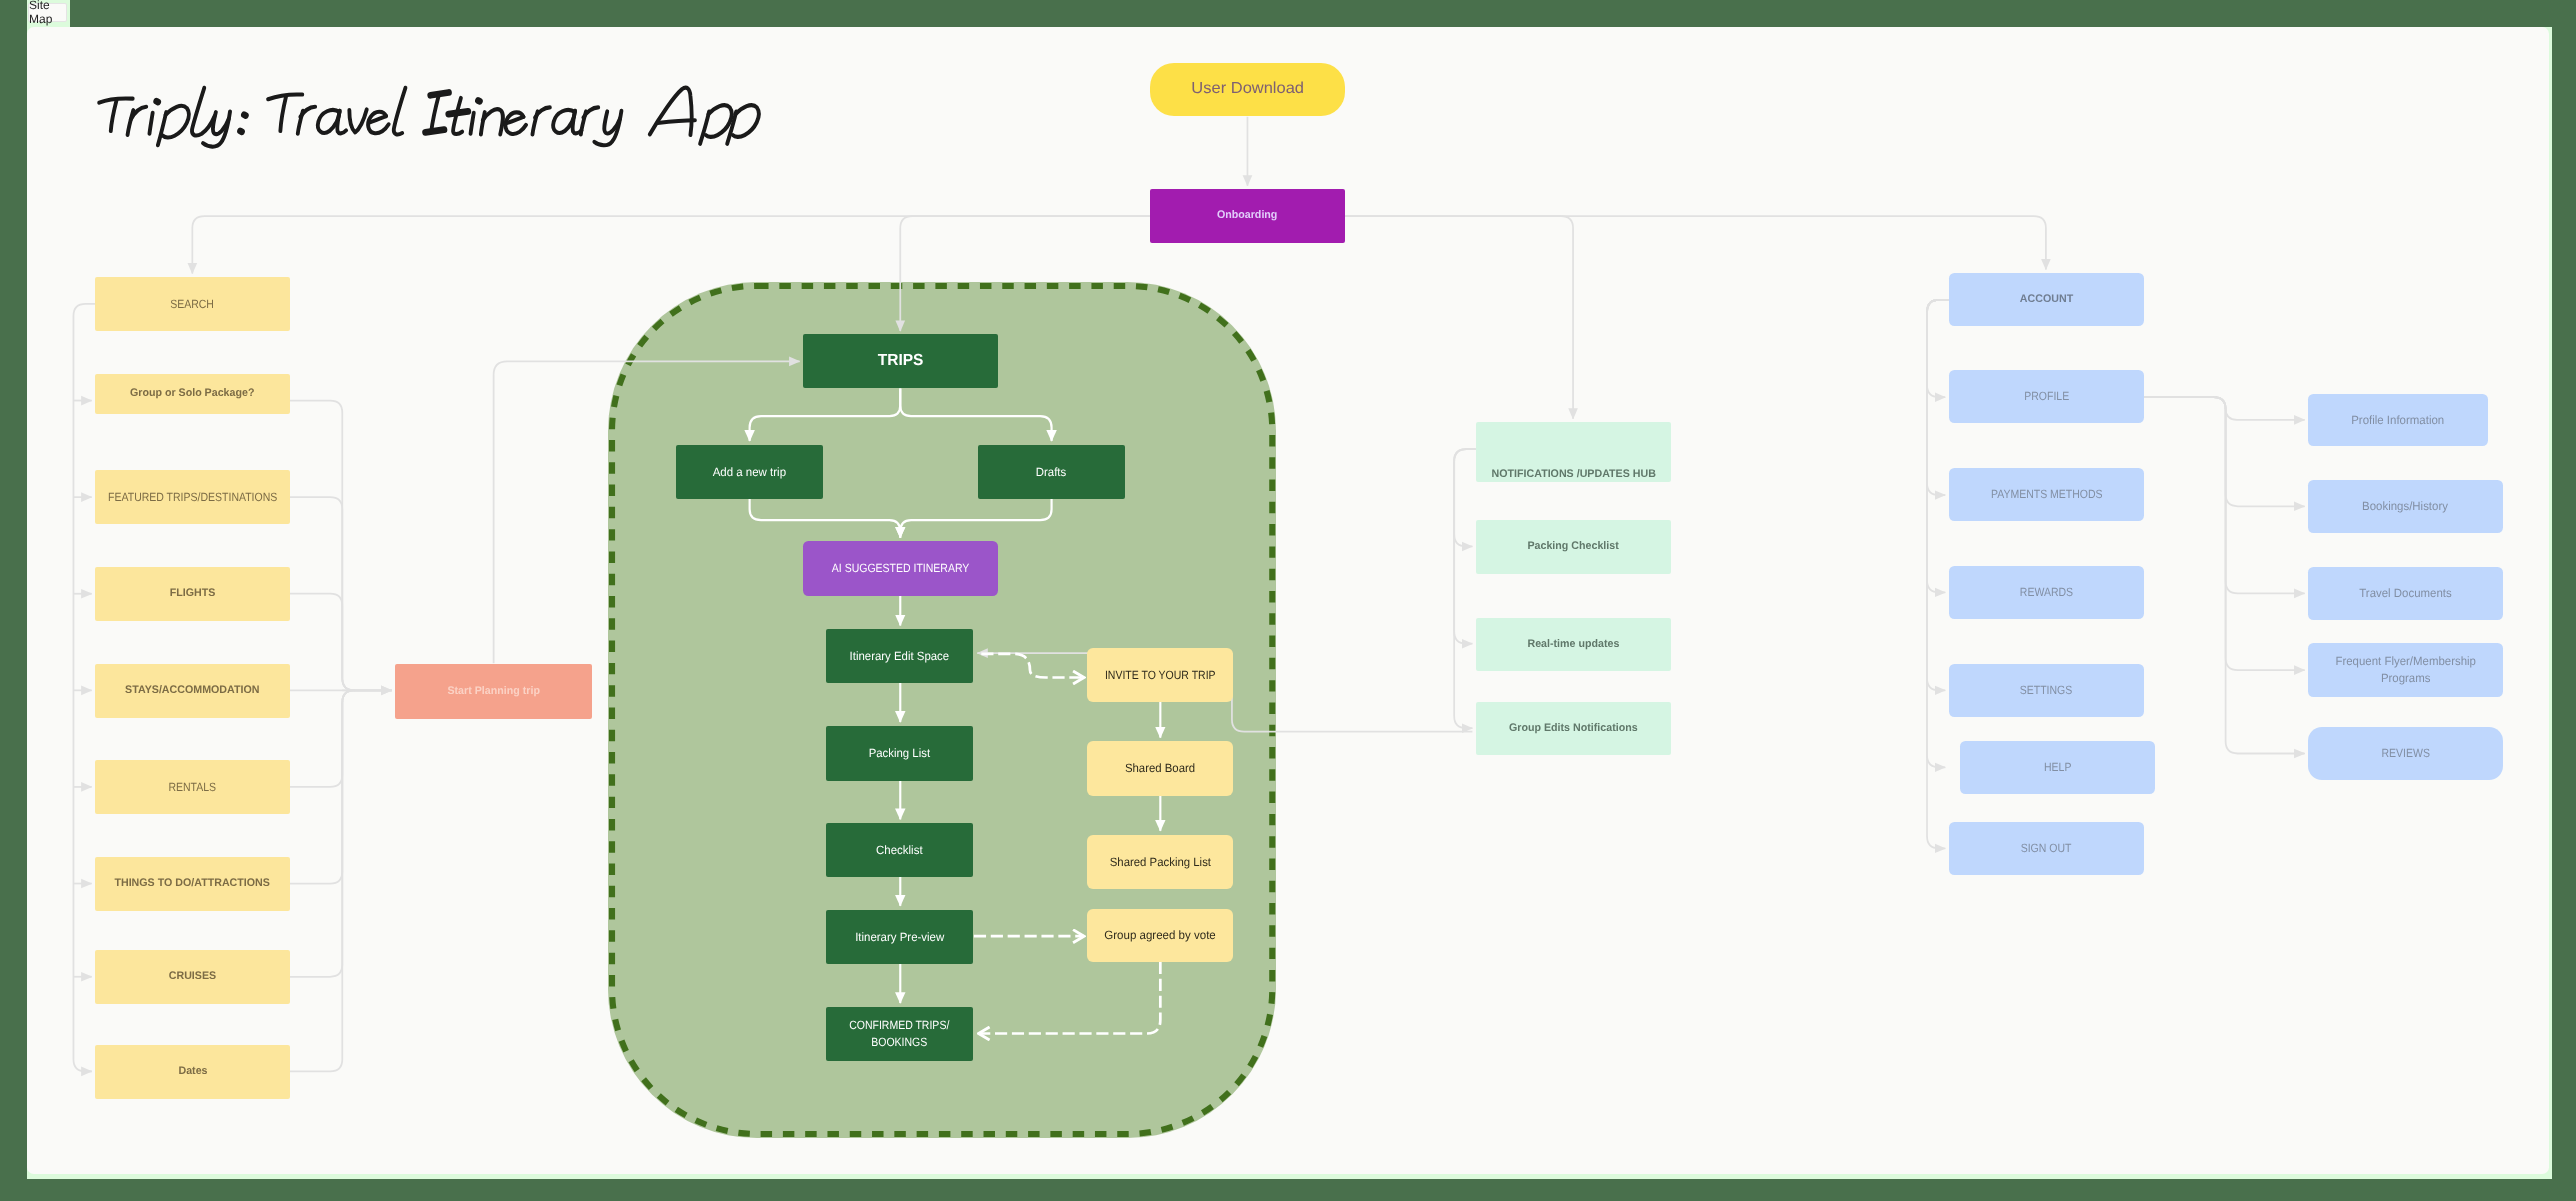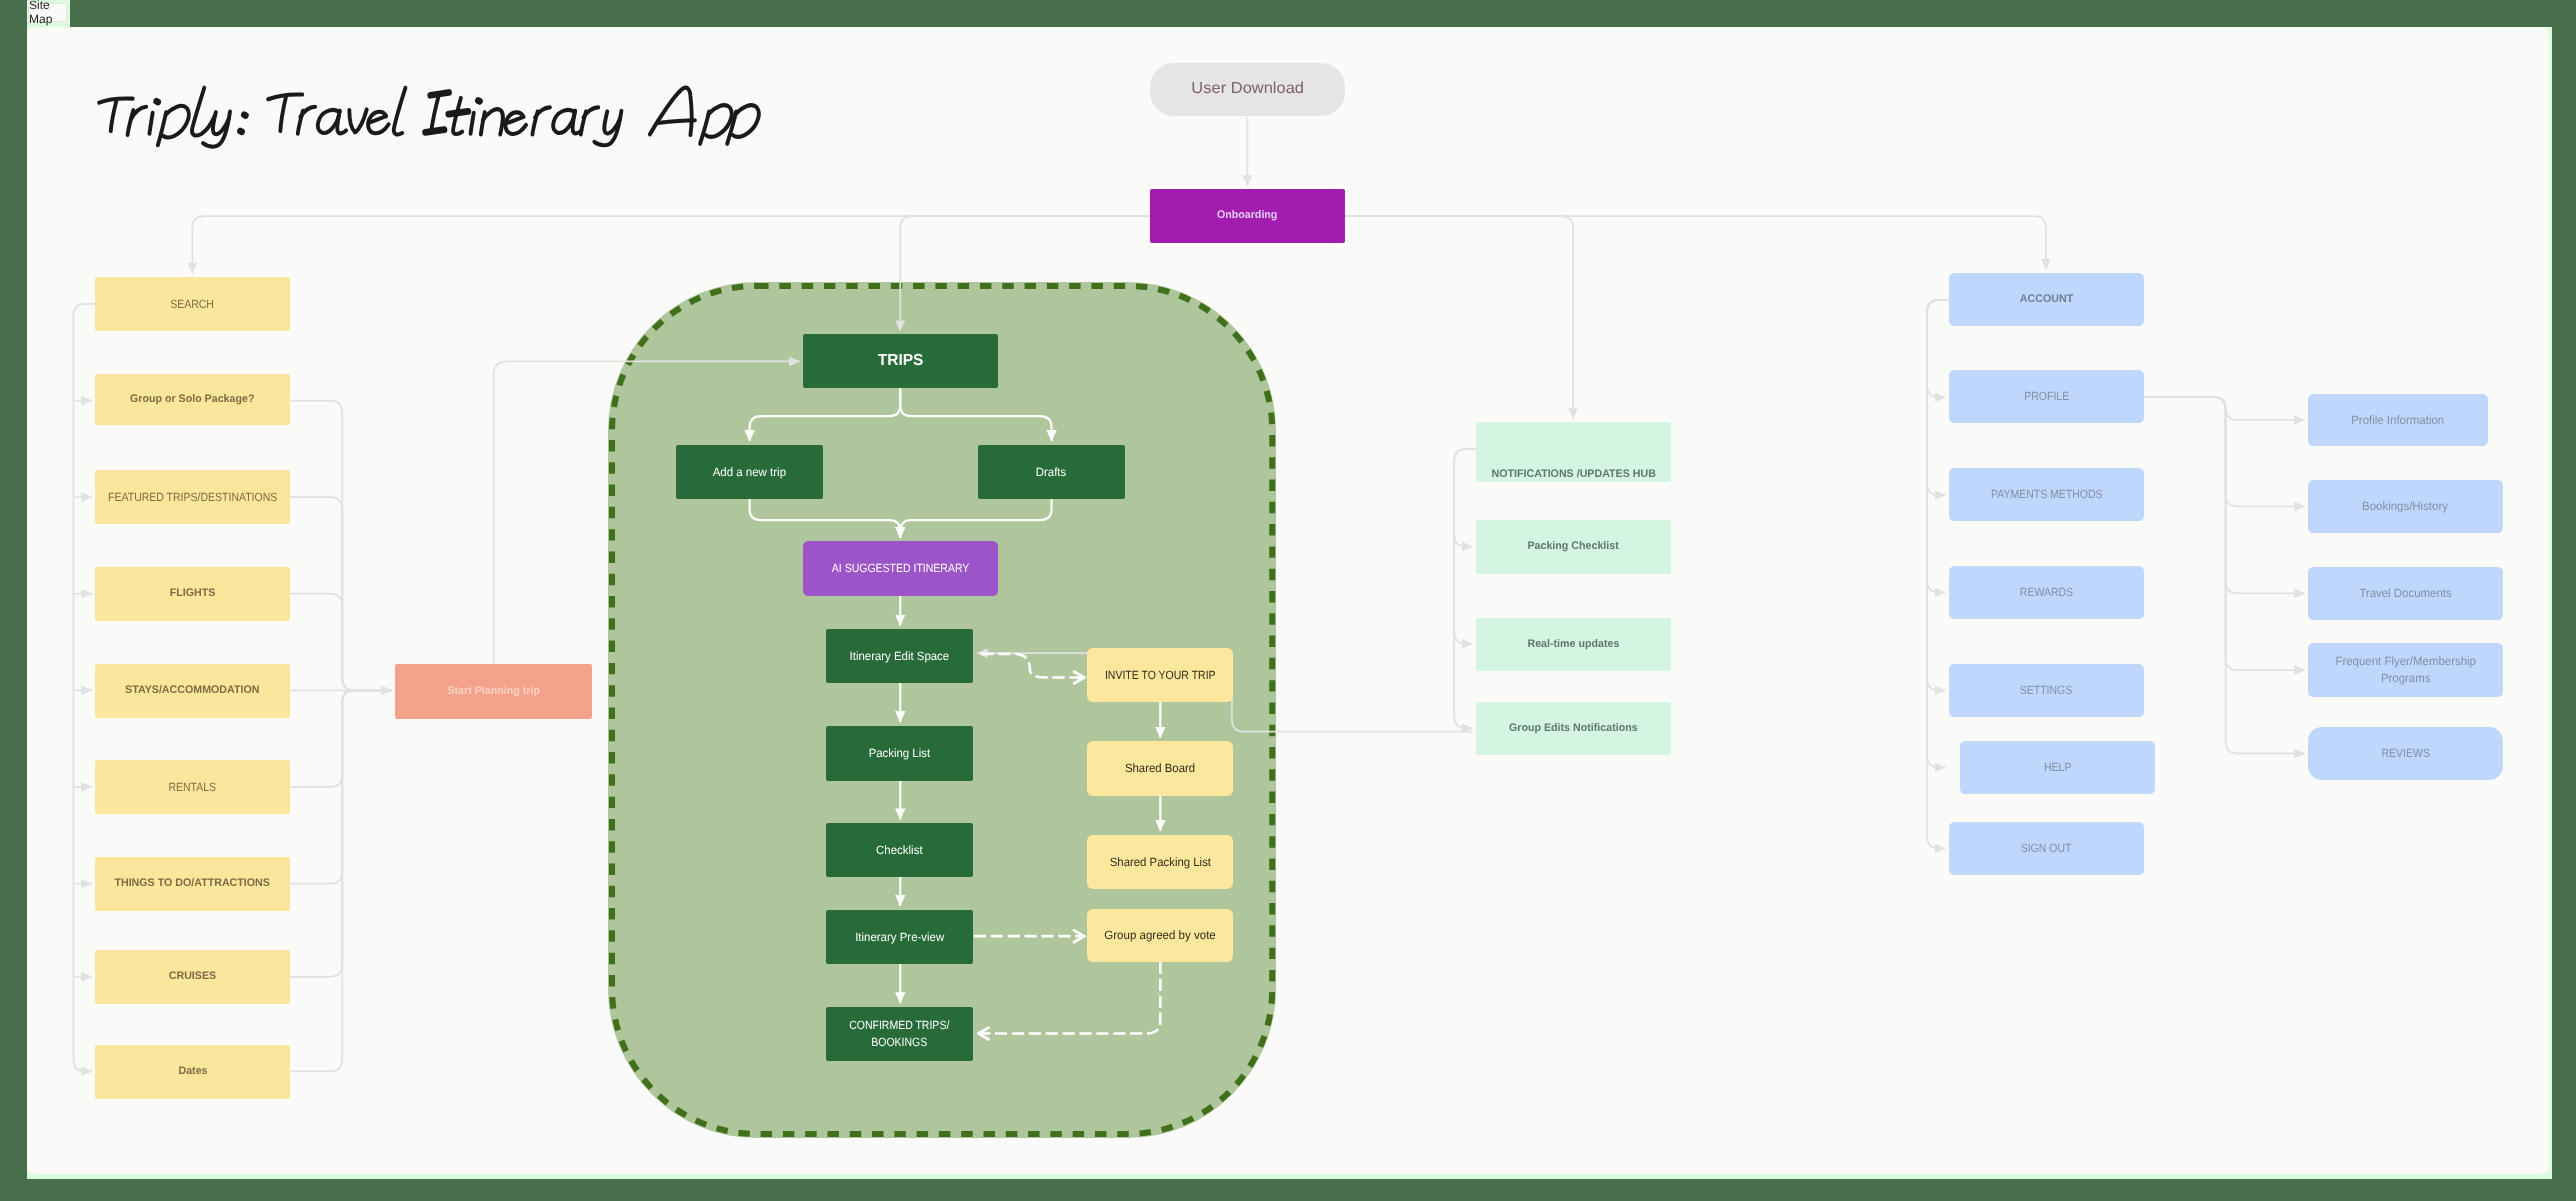--- a/index.html
+++ b/index.html
@@ -17,21 +17,21 @@
   .title{position:absolute;left:0;top:0;width:2522px;height:1147px;overflow:visible;}
   .tstroke{fill:none;stroke:#1A1A1A;stroke-width:6;stroke-linecap:round;stroke-linejoin:round;}
   .tdotstroke{fill:none;stroke:#1A1A1A;stroke-width:10;stroke-linecap:round;}
   .node{position:absolute;box-sizing:border-box;display:flex;align-items:center;justify-content:center;
         text-align:center;font-size:11.5px;line-height:1.38;border-radius:2px;white-space:pre-line;}
   .node > span{display:block;transform-origin:center;}
   .s-yellow{background:#FCE69C;color:#7C6C45;}
   .s-yellow-b{background:#FCE69C;color:#7C6C45;font-weight:bold;}
   .s-yellow-r{background:#FDE79D;color:#2F2B1C;border-radius:6px;}
   .s-coral{background:#F5A28C;color:#FBD2C5;font-weight:bold;}
-  .s-pink{background:#e5e5e5;color:#7E6072;border-radius:24px;}
+  .s-pink{background:#fde047;color:#7E6072;border-radius:24px;}
   .s-lilac{background:#a21caf;color:#E2CDFB;font-weight:bold;}
   .s-dgreen{background:#276B39;color:#FFFFFF;}
   .s-dgreen-b{background:#276B39;color:#FFFFFF;font-weight:bold;}
   .s-purple{background:#9B55C9;color:#FFFFFF;border-radius:5.4px;}
   .s-mint{background:#D5F5E3;color:#60786A;font-weight:bold;}
   .s-blue{background:#BFD7FD;color:#828FA4;border-radius:5.4px;}
   .s-blue-b{background:#BFD7FD;color:#707E92;font-weight:bold;border-radius:5.4px;}
   .group{position:absolute;background:#AFC69C;box-sizing:border-box;}
   .grpline{fill:none;stroke:#41701C;stroke-width:9;stroke-dasharray:17 16;}
   svg.layer{position:absolute;left:0;top:0;width:2522px;height:1147px;overflow:visible;}
@@ -170,21 +170,21 @@
       <path d="M972,142C990,140 1012,138 1030,138" class="tstroke"></path>
       <path d="M1052,125C1047,146 1041,163 1038,173" class="tstroke"></path>
       <path d="M1051,129C1061,119 1076,111 1084,119C1093,131 1081,152 1065,160C1057,164 1050,163 1047,160" class="tstroke"></path>
       <path d="M1094,125C1089,146 1083,163 1080,173" class="tstroke"></path>
       <path d="M1093,129C1103,119 1118,111 1126,119C1135,131 1123,152 1107,160C1099,164 1092,163 1089,160" class="tstroke"></path>
     </g>
   </svg>
   <div class="node s-pink" style="left:1123px;top:36px;width:195px;height:53px;font-size:16px;"><span style="transform:scaleX(1.03)">User Download</span></div>
   <div class="node s-lilac" style="left:1123px;top:162px;width:195px;height:54px;font-size:11px;"><span style="transform:scaleX(0.97)">Onboarding</span></div>
   <div class="node s-yellow" style="left:68px;top:250px;width:195px;height:54px;font-size:12px;"><span style="transform:scaleX(0.875)">SEARCH</span></div>
-  <div class="node s-yellow-b" style="left:68px;top:347px;width:195px;height:51px;font-size:11px;"><span style="transform:scaleX(0.97)">Group or Solo Package?</span></div>
+  <div class="node s-yellow-b" style="left:68px;top:347px;width:195px;height:40px;font-size:11px;"><span style="transform:scaleX(0.97)">Group or Solo Package?</span></div>
   <div class="node s-yellow" style="left:68px;top:443px;width:195px;height:54px;font-size:12px;"><span style="transform:scaleX(0.875)">FEATURED TRIPS/DESTINATIONS</span></div>
   <div class="node s-yellow-b" style="left:68px;top:540px;width:195px;height:54px;font-size:11px;"><span style="transform:scaleX(0.97)">FLIGHTS</span></div>
   <div class="node s-yellow-b" style="left:68px;top:637px;width:195px;height:54px;font-size:11px;"><span style="transform:scaleX(0.97)">STAYS/ACCOMMODATION</span></div>
   <div class="node s-yellow" style="left:68px;top:733px;width:195px;height:54px;font-size:12px;"><span style="transform:scaleX(0.875)">RENTALS</span></div>
   <div class="node s-yellow-b" style="left:68px;top:830px;width:195px;height:54px;font-size:11px;"><span style="transform:scaleX(0.97)">THINGS TO DO/ATTRACTIONS</span></div>
   <div class="node s-yellow-b" style="left:68px;top:923px;width:195px;height:54px;font-size:11px;"><span style="transform:scaleX(0.97)">CRUISES</span></div>
   <div class="node s-yellow-b" style="left:68px;top:1018px;width:195px;height:54px;font-size:11px;"><span style="transform:scaleX(0.97)">Dates</span></div>
   <div class="node s-coral" style="left:368px;top:637px;width:197px;height:55px;font-size:11px;"><span style="transform:scaleX(0.97)">Start Planning trip</span></div>
   <div class="node s-dgreen-b" style="left:776px;top:307px;width:195px;height:54px;font-size:16px;"><span style="transform:scaleX(0.97)">TRIPS</span></div>
   <div class="node s-dgreen" style="left:649px;top:418px;width:147px;height:54px;font-size:12px;"><span style="transform:scaleX(0.957)">Add a new trip</span></div>

